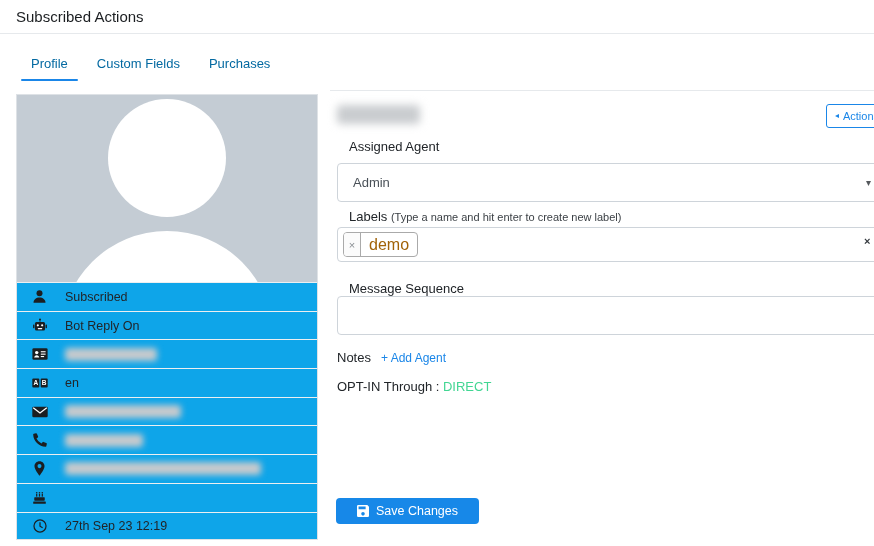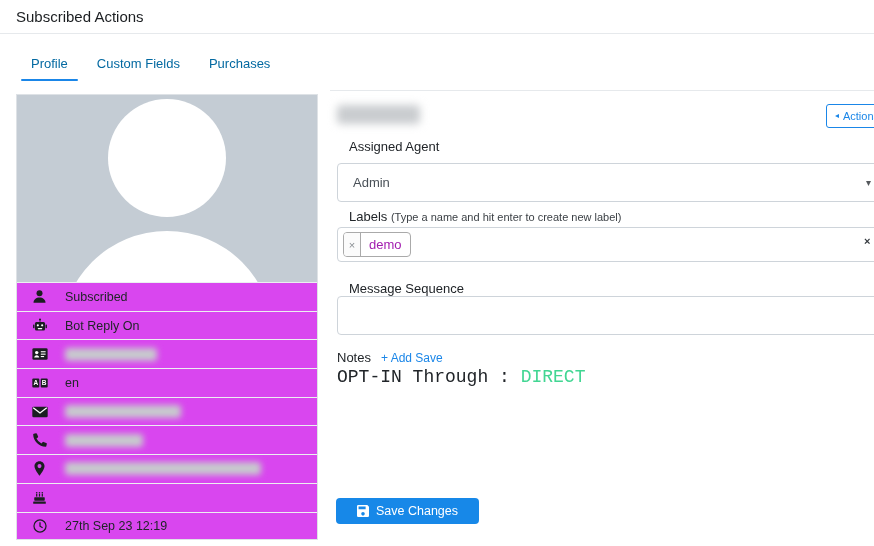--- a/index.html
+++ b/index.html
@@ -10,21 +10,21 @@
   
   .hdr-title { position:absolute; left:16px; top:8px; font-size:15px; font-weight:500; color:#1b1e21; }
   .hdr-divider { position:absolute; left:0; top:33px; width:874px; height:1px; background:#e6e9ec; }
 
   
   .tabs { position:absolute; left:21px; top:50px; display:flex; }
   .tab { color:#0369a1; font-size:13px; padding:6px 10px 10px 10px; margin-right:9px; cursor:pointer; position:relative; }
   .tab.active::after { content:""; position:absolute; left:0; right:0; bottom:0; height:2px; background:#1a86e8; border-radius:1px; }
 
   
-  .profile-card { position:absolute; left:16px; top:94px; width:302px; height:446px; border:1px solid #dee2e6; background:#d946ef; overflow:hidden; }
+  .profile-card { position:absolute; left:16px; top:94px; width:302px; height:446px; border:1px solid #dee2e6; background:#0ea5e9; overflow:hidden; }
   .avatar { position:relative; width:100%; height:187px; background:#c4ccd4; overflow:hidden; }
   .avatar .head { position:absolute; left:50%; top:4px; transform:translateX(-50%); width:118px; height:118px; border-radius:50%; background:#fff; }
   .avatar .body { position:absolute; left:50%; top:136px; transform:translateX(-50%); width:212px; height:212px; border-radius:50%; background:#fff; }
   .prow { display:flex; align-items:center; height:28.7px; border-top:1px solid #eceff1; padding-left:14px; font-size:12.5px; color:#212529; }
   .prow:first-of-type { border-top:none; }
   .picon { width:17px; display:flex; justify-content:center; margin-right:17px; flex:none; }
   .picon svg { display:block; }
 
   
   .redact { display:inline-block; height:13px; border-radius:3px; background:#c7cacd; filter:blur(3px); }
@@ -35,27 +35,27 @@
   .actions-btn { position:absolute; left:496px; top:13px; width:62px; height:24px; border:1px solid #1a86e8; border-radius:3px; background:#fff; color:#1a86e8; font-size:11px; display:flex; align-items:center; justify-content:center; gap:4px; cursor:pointer; }
   .actions-caret { font-size:8px; line-height:1; }
   .flabel { position:absolute; left:19px; font-size:13px; color:#212529; }
   .fhint { font-size:11px; color:#3a3f44; }
   .fbox { position:absolute; left:7px; width:558px; border:1px solid #ced4da; border-radius:4px; background:#fff; }
   .sel-box { top:72px; height:39px; display:flex; align-items:center; padding-left:15px; font-size:13px; color:#495057; cursor:pointer; }
   .sel-caret { position:absolute; left:536px; top:86px; font-size:10px; color:#55595d; }
   .labels-box { top:136px; height:35px; display:flex; align-items:center; padding-left:5px; cursor:text; }
   .tag { display:flex; align-items:stretch; border:1px solid #aaa; border-radius:4px; height:25px; overflow:hidden; background:#fff; }
   .tag-x { width:17px; display:flex; align-items:center; justify-content:center; font-size:11px; color:#8a8f94; border-right:1px solid #aaa; background:#fbfbfb; cursor:pointer; }
-  .tag-text { display:flex; align-items:center; padding:0 8px; font-size:13px; color:#a21caf; }
+  .tag-text { display:flex; align-items:center; padding:0 8px; font-size:16px; color:#a16207; }
   .clear-x { position:absolute; left:534px; top:144px; font-size:11px; font-weight:bold; color:#33383d; cursor:pointer; }
   .msg-box { top:205px; height:39px; cursor:text; }
   .notes-line { position:absolute; left:7px; top:259px; display:flex; align-items:center; gap:10px; }
   .notes-lbl { font-size:13px; color:#212529; }
   .add-note { font-size:12px; color:#1a86e8; cursor:pointer; }
-  .optin-line { position:absolute; left:7px; top:276px; font-size:18px; color:#212529;font-family:Liberation Mono, monospace; }
+  .optin-line { position:absolute; left:7px; top:288px; font-size:13px; color:#212529; }
   .optin-val { color:#42d693; }
   .save-btn { position:absolute; left:6px; top:407px; height:26px; padding:0 21px; background:#1788e8; border:none; border-radius:4px; color:#fff; font-size:12.5px; display:flex; align-items:center; gap:7px; cursor:pointer; }
   .save-btn svg { display:block; }
 </style>
 </head>
 <body>
 
 <div id="screen">
 
   <div class="hdr-title">Subscribed Actions</div>
@@ -205,21 +205,21 @@
         <span class="tag-text">demo</span>
       </span>
     </div>
     <span class="clear-x">×</span>
 
     <div class="flabel" style="top:190px">Message Sequence</div>
     <div class="fbox msg-box"></div>
 
     <div class="notes-line">
       <span class="notes-lbl">Notes</span>
-      <span class="add-note">+ Add Save</span>
+      <span class="add-note">+ Add Agent</span>
     </div>
 
     <div class="optin-line">
       <span>OPT-IN Through :</span>
       <span class="optin-val">DIRECT</span>
     </div>
 
     <button class="save-btn">
       <span>
         <svg width="12" height="12" viewBox="0 0 16 16" fill="#fff">

